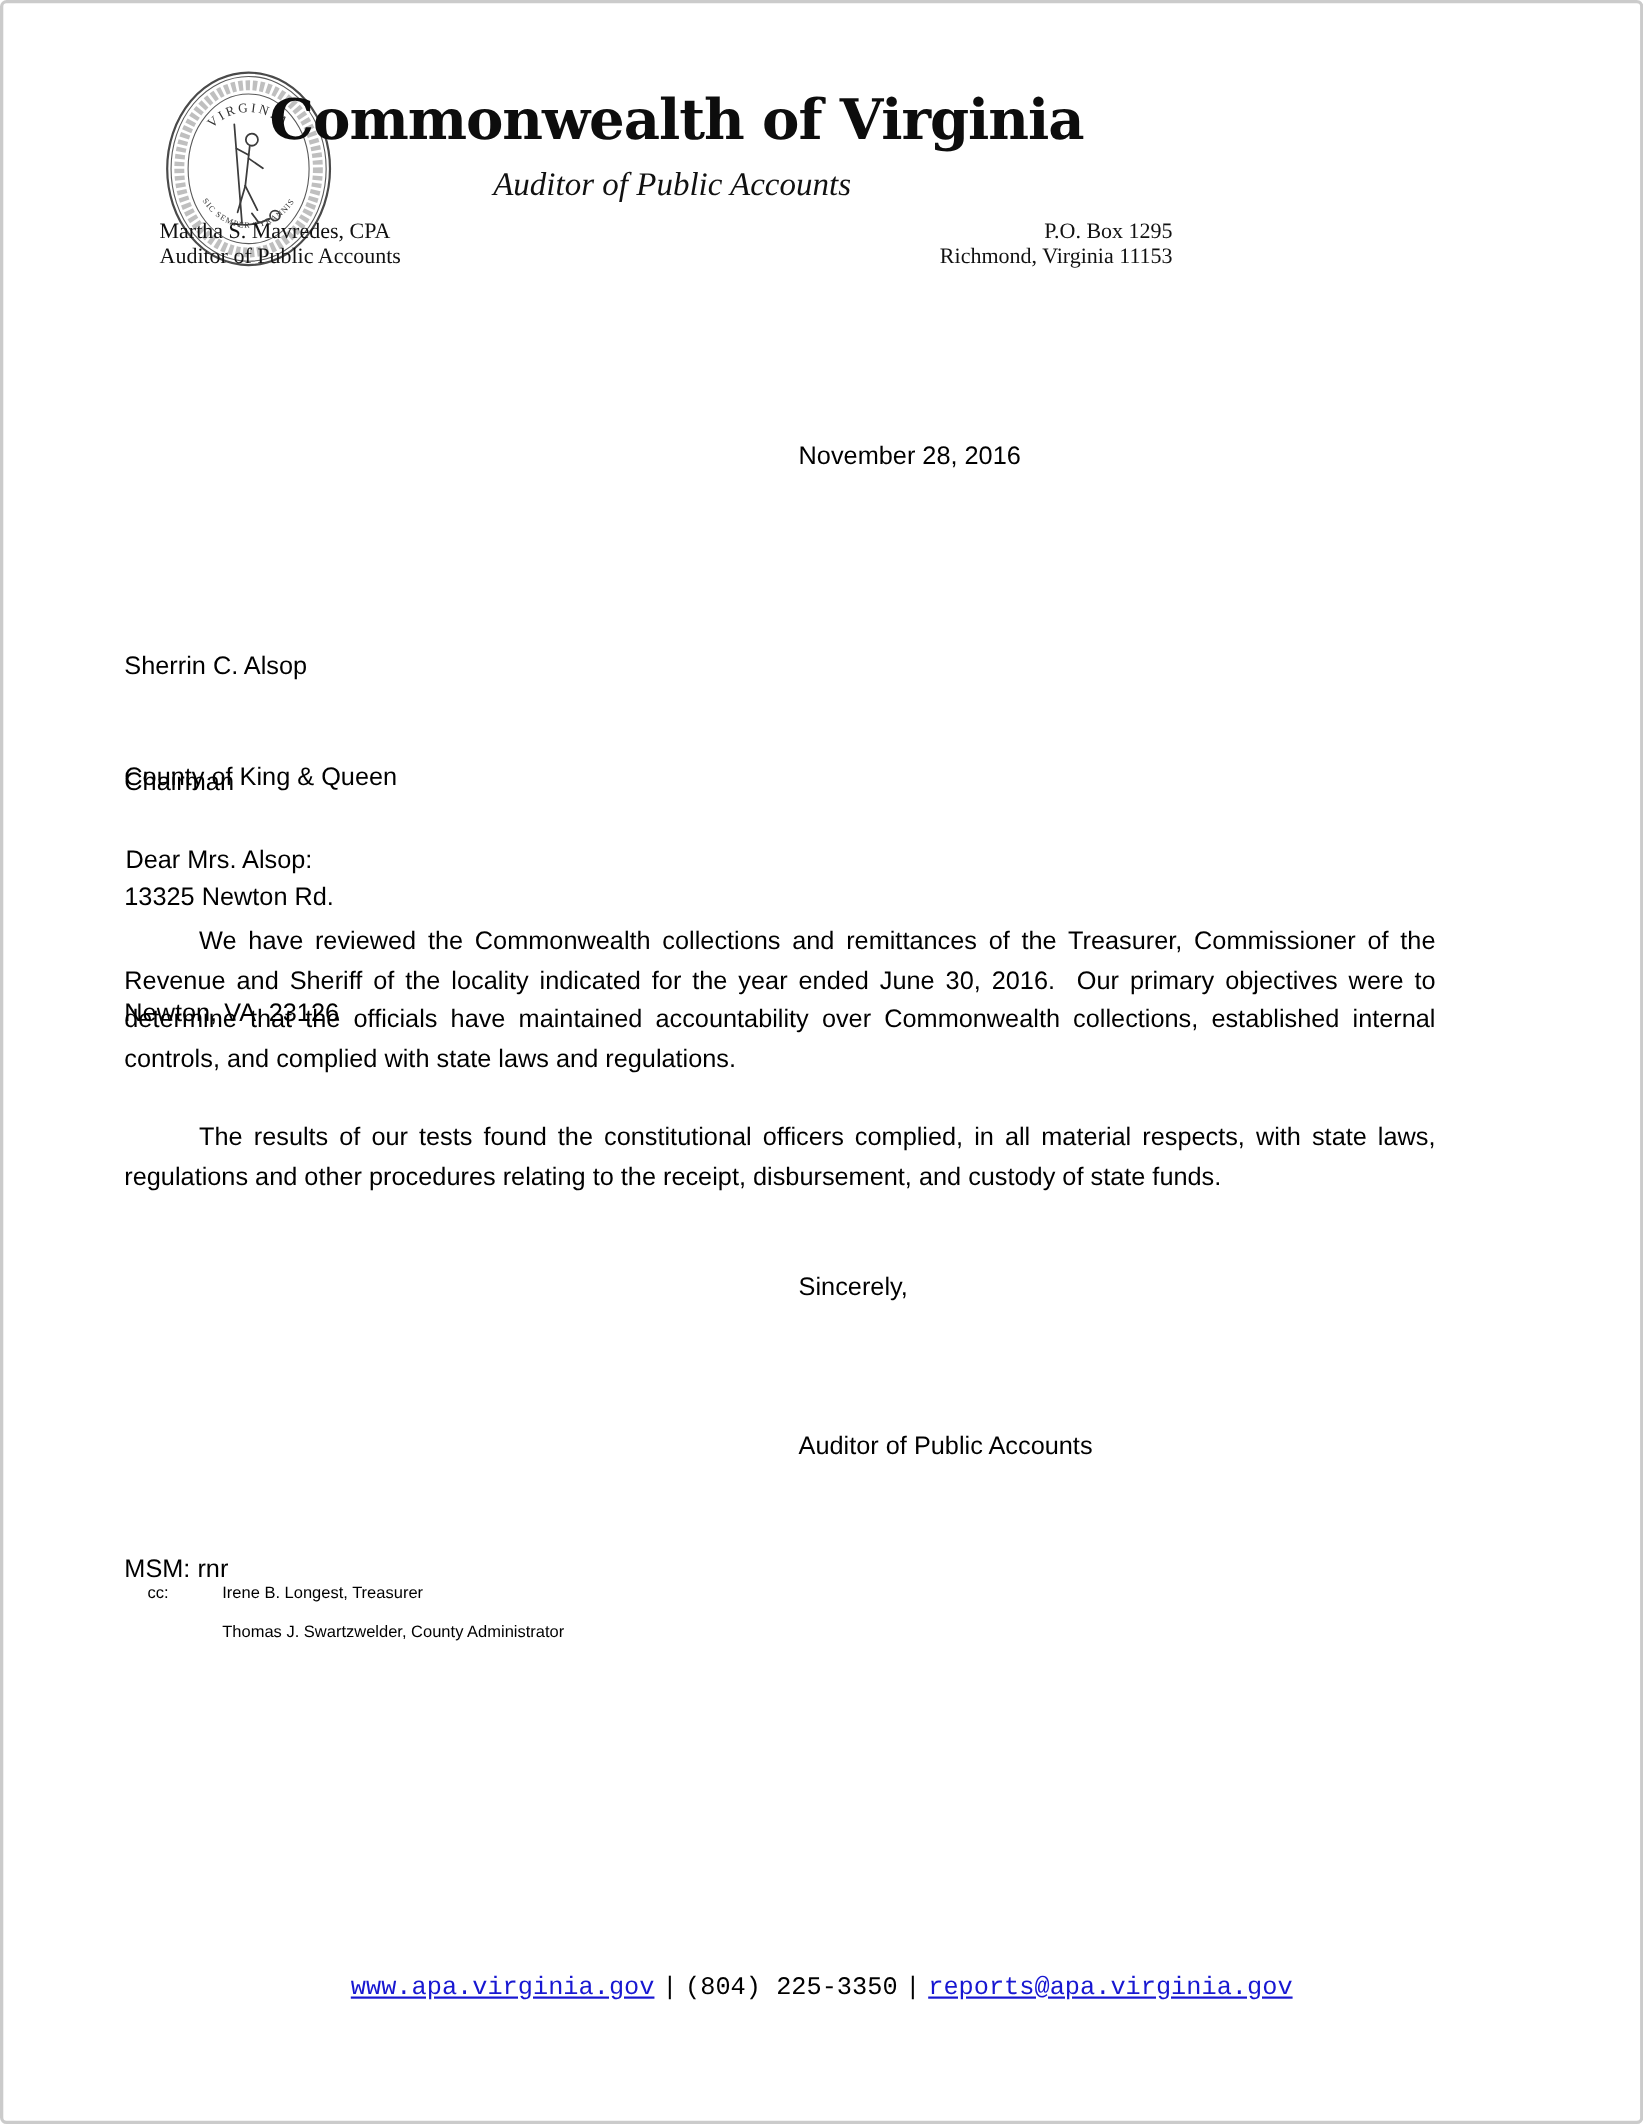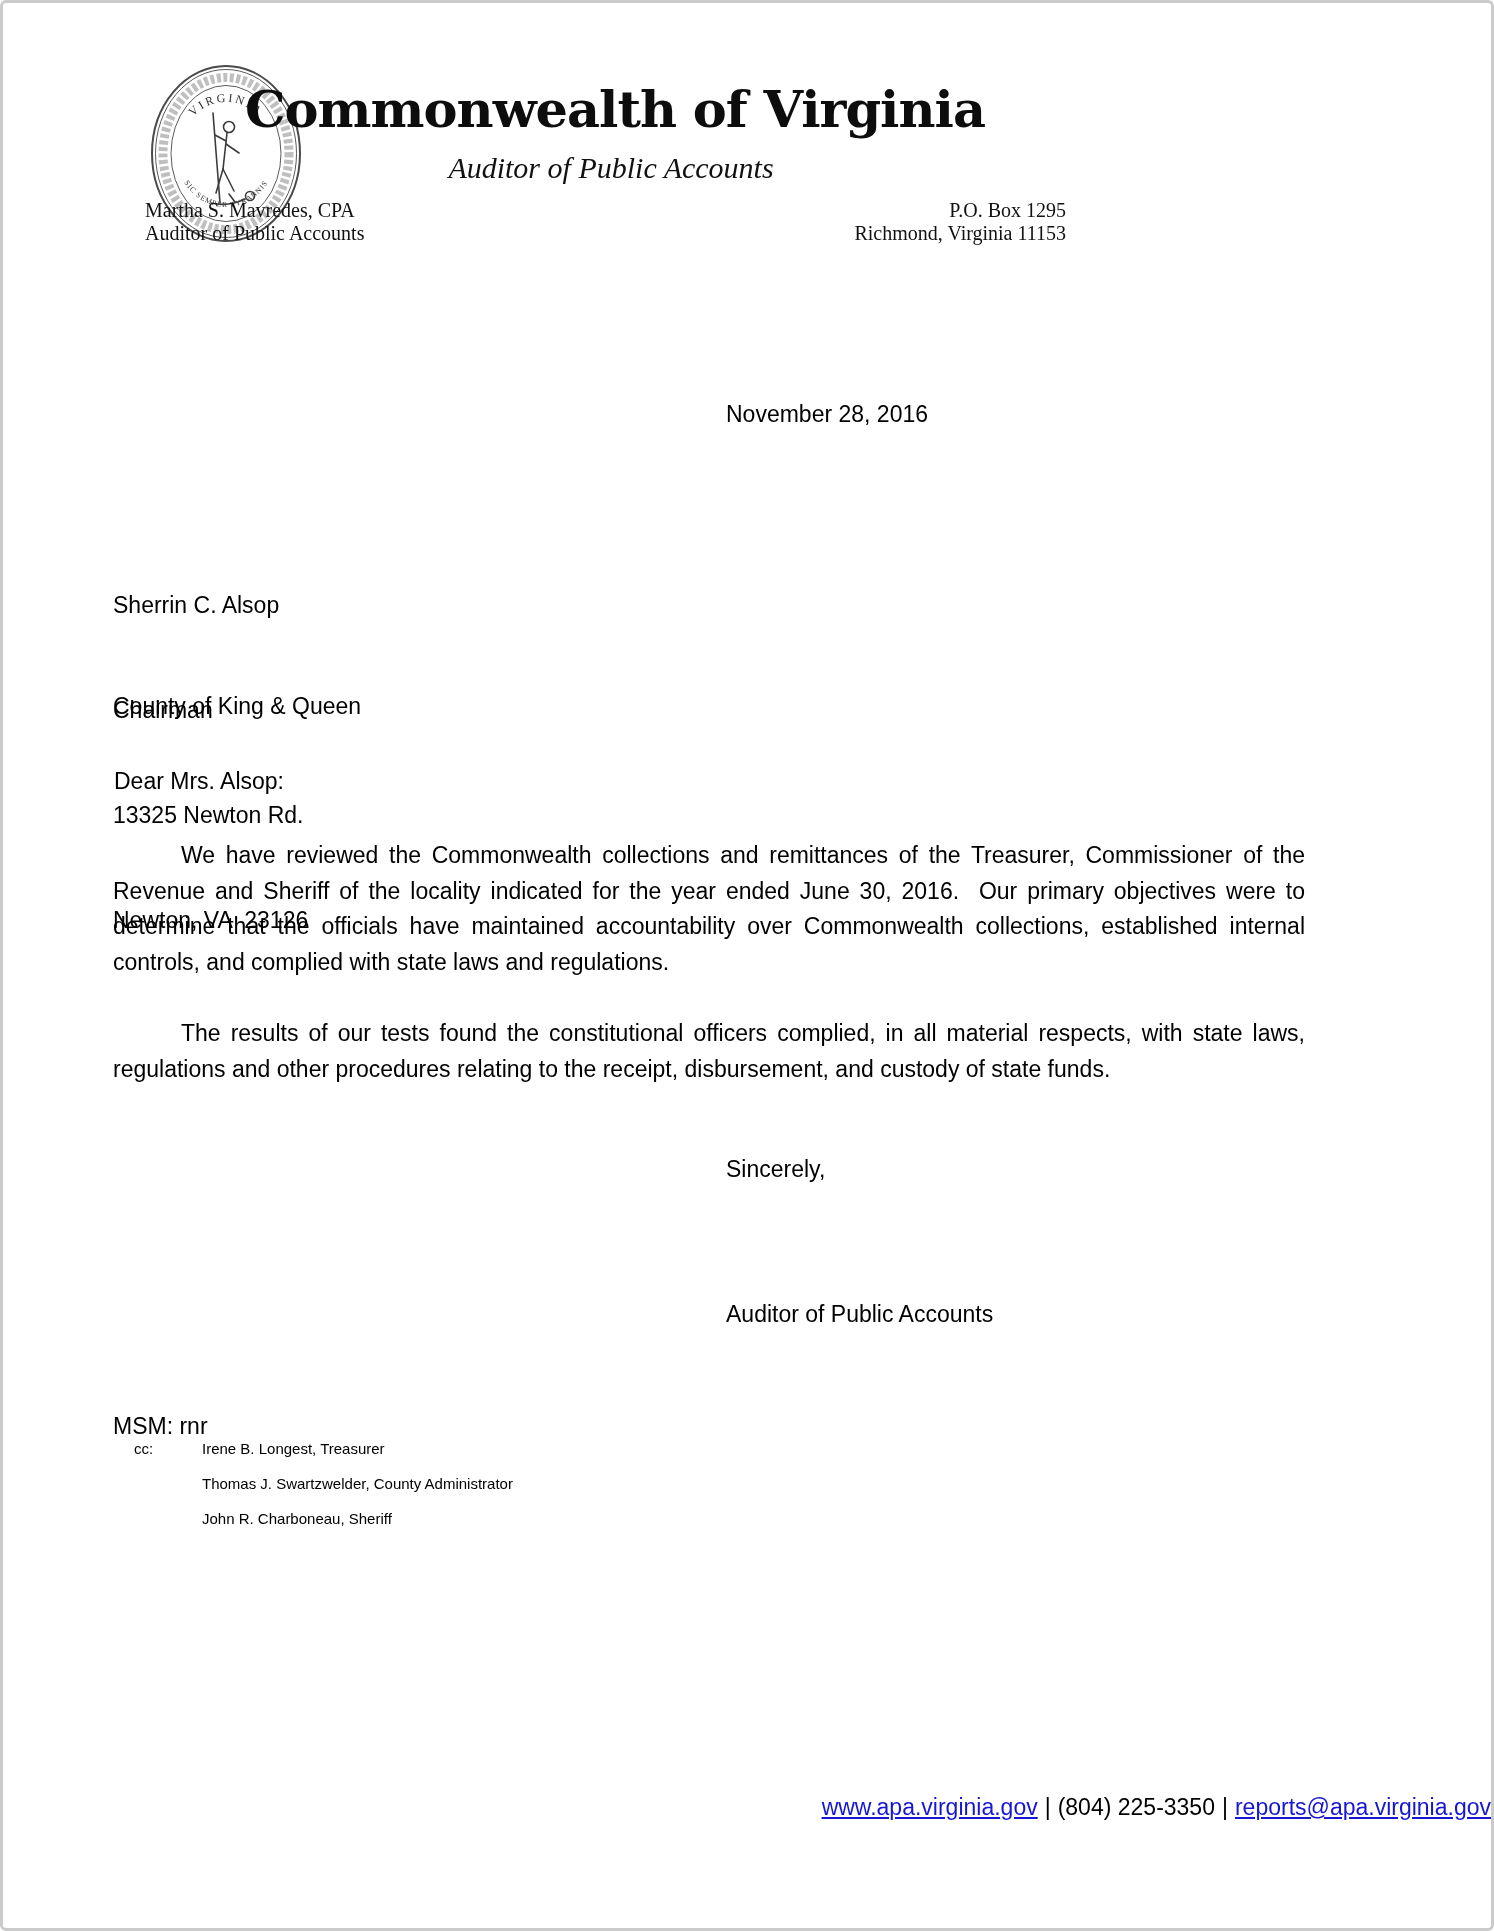--- a/index.html
+++ b/index.html
@@ -54,21 +54,21 @@
   .para2 { top:1013px; }
   .closing { left:723px; top:1153px; font-size:23px; }
   .signer  { left:723px; top:1298px; font-size:23px; }
   .refline { left:110px; top:1410px; font-size:23px; }
   .ccblock { left:110px; top:1428px; font-size:15px; line-height:35px; display:flex;margin-left:21px; }
   .cclabel { width:68px; flex:0 0 68px; }
 
   
   .footer {
     left:0; top:1791px; width:100%;
-    text-align:right; font-size:23px;
+    text-align:center; font-size:23px;font-family:Liberation Mono, monospace;
   }
   .footer a { color:#1717d1; text-decoration:underline; cursor:pointer; }
   .footer .sep { color:#000; margin:0 7px; }
 
   svg .ln { stroke:#3c3c3c; stroke-width:1.6; fill:none; stroke-linecap:round; }
   svg text { font-family:"Liberation Serif", serif; fill:#333; }
 </style>
 </head>
 <body>
 
@@ -134,19 +134,18 @@
 <div class="abs closing">Sincerely,</div>
 <div class="abs signer">Auditor of Public Accounts</div>
 
 <div class="abs refline">MSM: rnr</div>
 
 <div class="abs ccblock">
   <div class="cclabel">cc:</div>
   <div>
     <div>Irene B. Longest, Treasurer</div>
     <div>Thomas J. Swartzwelder, County Administrator</div>
-    <div>John R. Charboneau, Sheriff</div>
   </div>
 </div>
 
 <div class="abs footer">
   <a>www.apa.virginia.gov</a><span class="sep">|</span><span>(804) 225-3350</span><span class="sep">|</span><a>reports@apa.virginia.gov</a>
 </div>
 
 </body></html>

